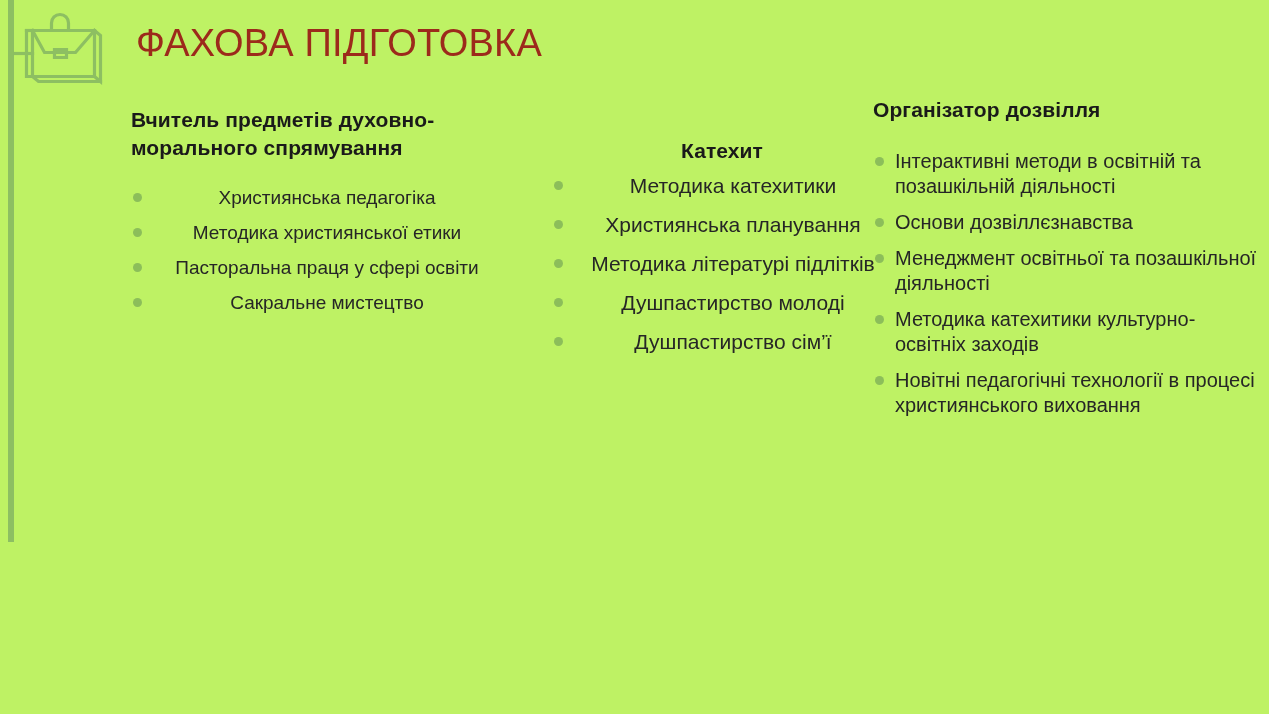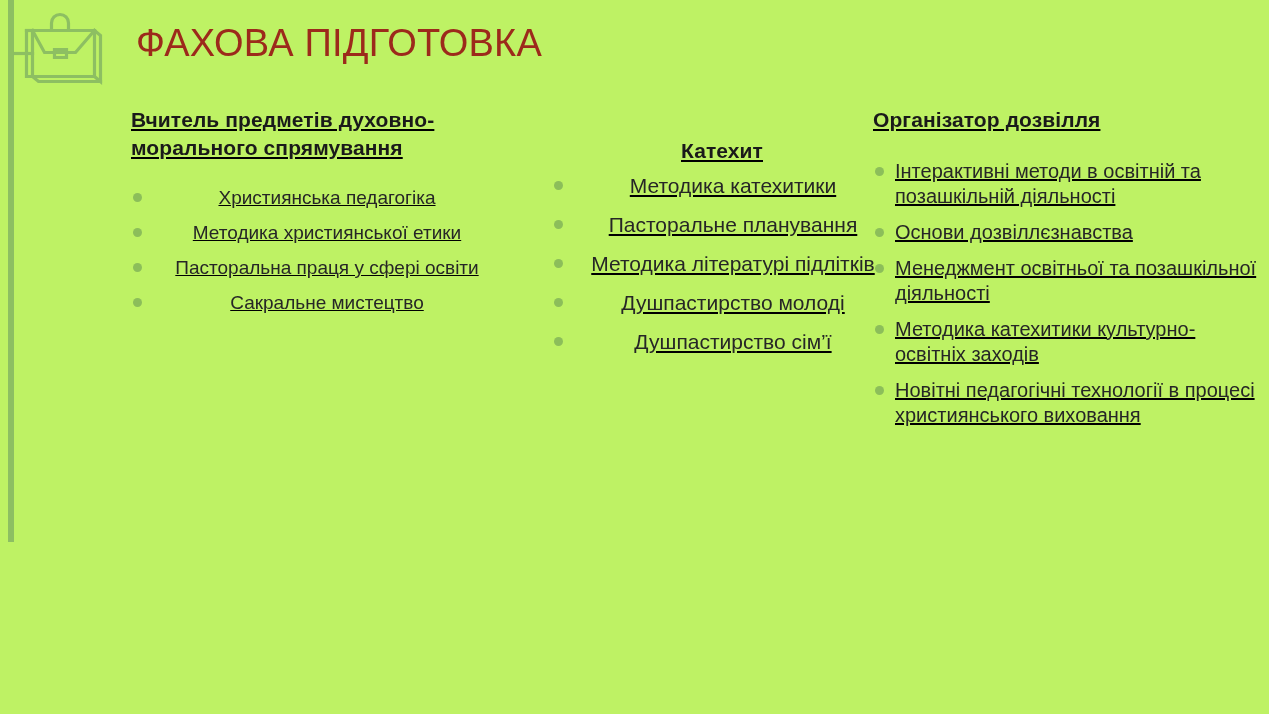--- a/index.html
+++ b/index.html
@@ -56,25 +56,24 @@
     font-weight: 400;
     letter-spacing: 0.2px;
     color: #9C2A1B;
     white-space: nowrap;
   }
 
   
   .column {
     position: absolute;
     box-sizing: border-box;
-    text-decoration: underline;
   }
   .col-1 { left: 131px; top: 106px; width: 370px; }
   .col-2 { left: 552px; top: 137px; width: 340px; text-align: center; }
-  .col-3 { left: 873px; top: 106px; width: 390px; }
+  .col-3 { left: 873px; top: 96px; width: 390px; }
 
   .col-heading {
     font-size: 21px;
     line-height: 28px;
     font-weight: bold;
     color: #1A1A1A;
     margin: 0 0 6px 0;
     letter-spacing: 0.1px;
   }
 
@@ -167,21 +166,21 @@
 
   <div class="column col-2">
     <div class="col-heading">Катехит</div>
     <ul class="bullet-list">
       <li class="bullet-item">
         <span class="dot"></span>
         <span class="txt">Методика катехитики</span>
       </li>
       <li class="bullet-item">
         <span class="dot"></span>
-        <span class="txt">Пасторальне планування</span>
+        <span class="txt">Християнська планування</span>
       </li>
       <li class="bullet-item">
         <span class="dot"></span>
         <span class="txt">Методика літературі підлітків</span>
       </li>
       <li class="bullet-item">
         <span class="dot"></span>
         <span class="txt">Душпастирство молоді</span>
       </li>
       <li class="bullet-item">

